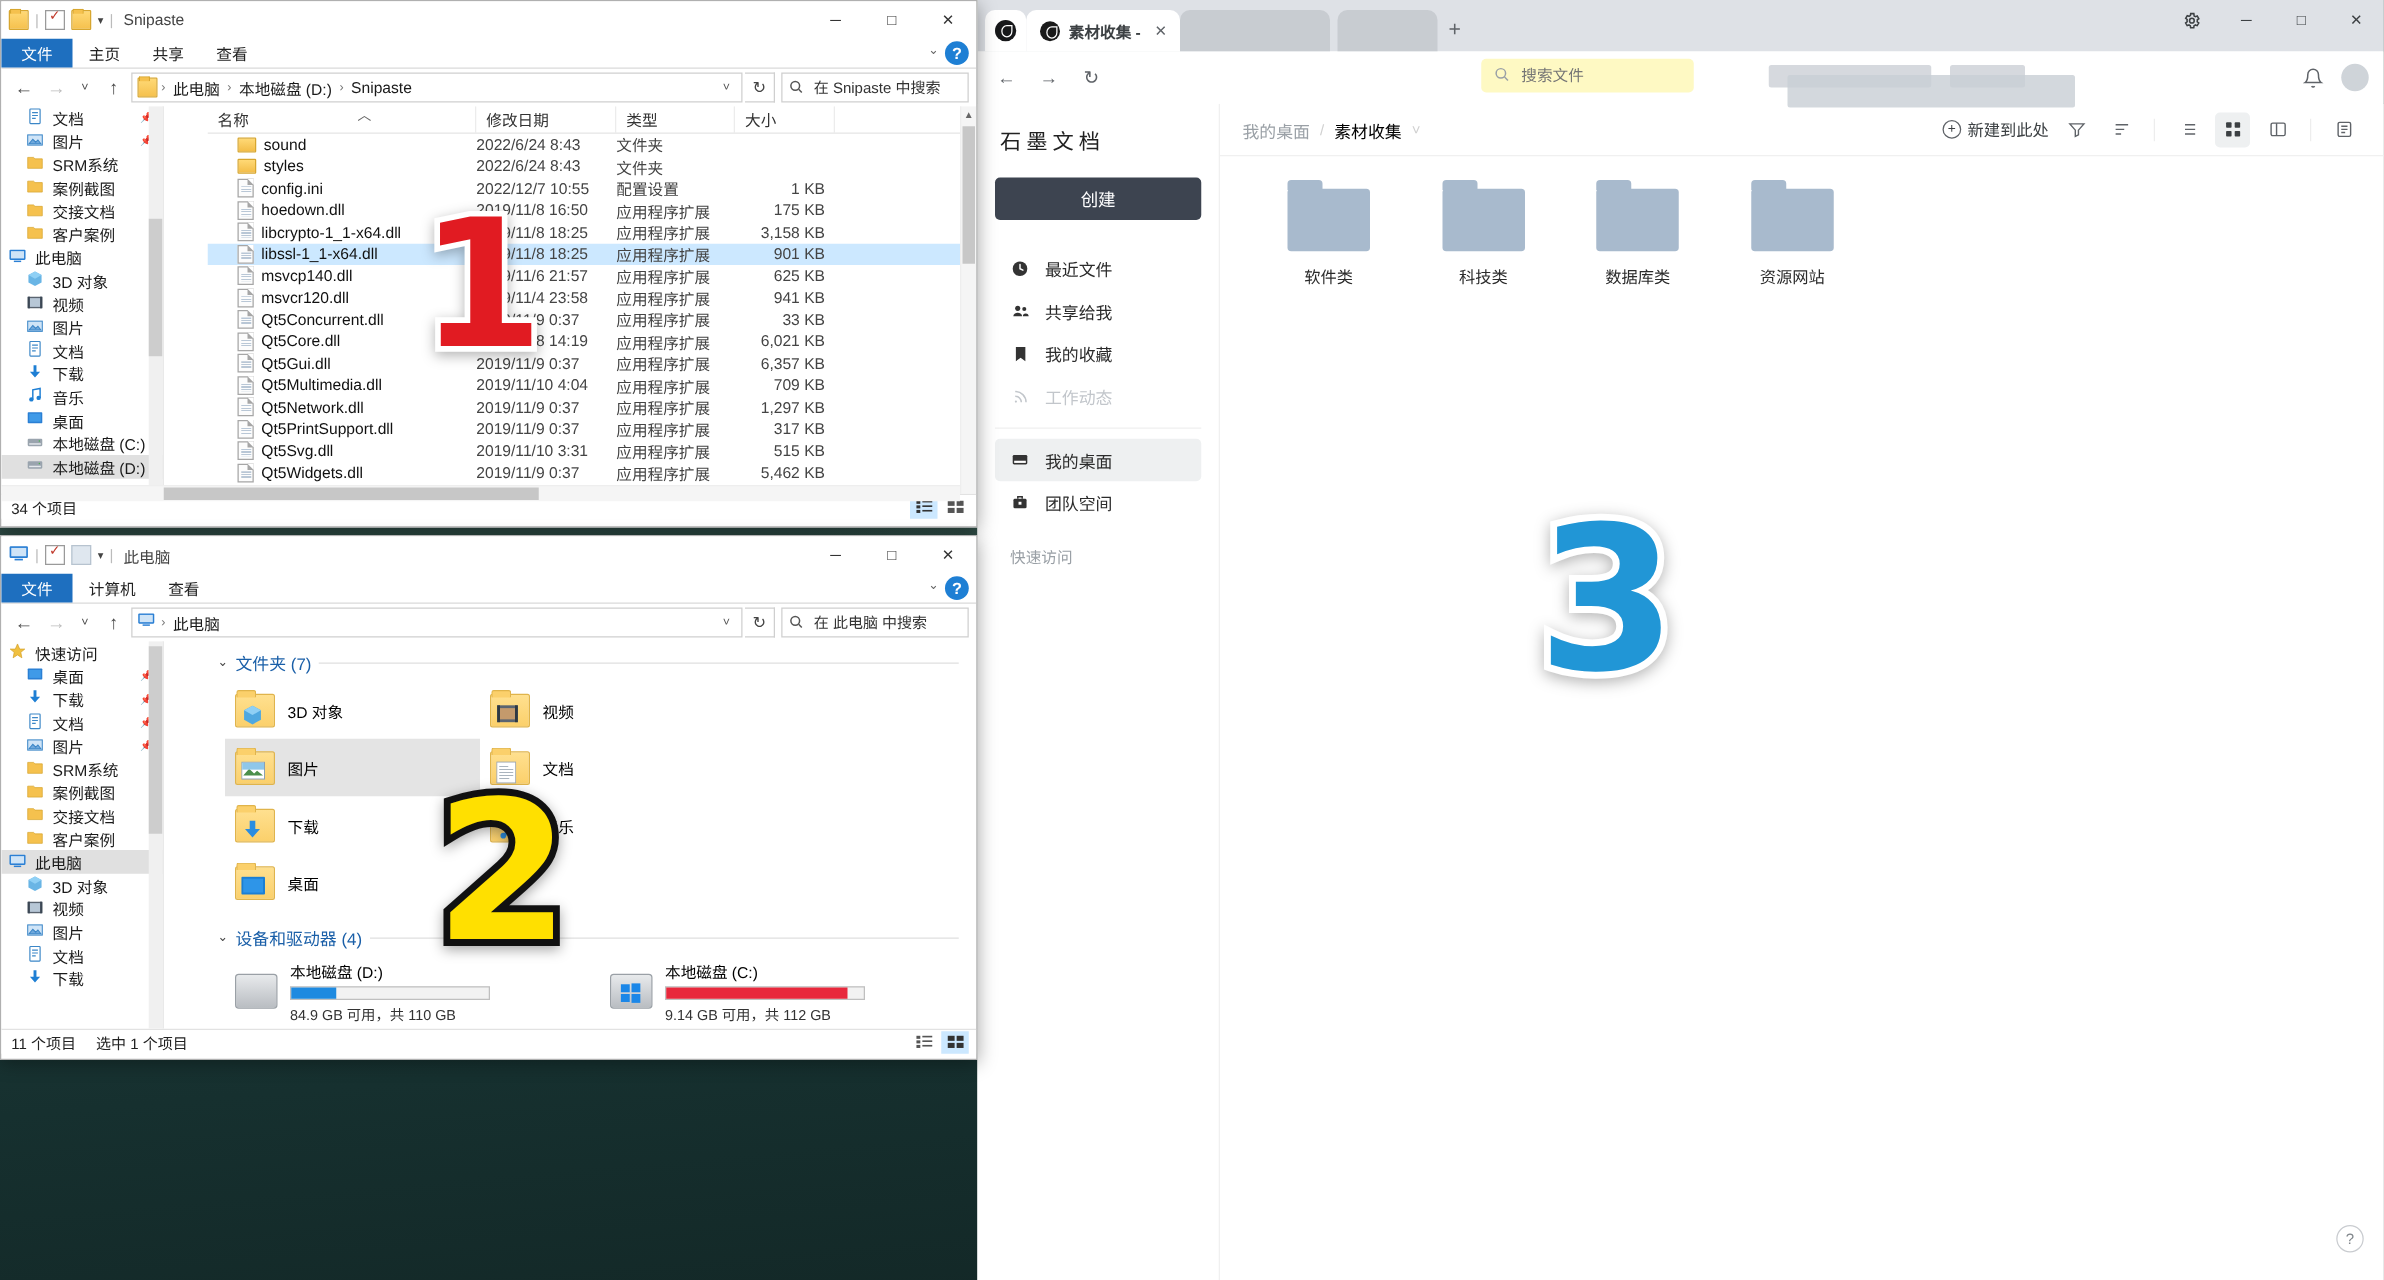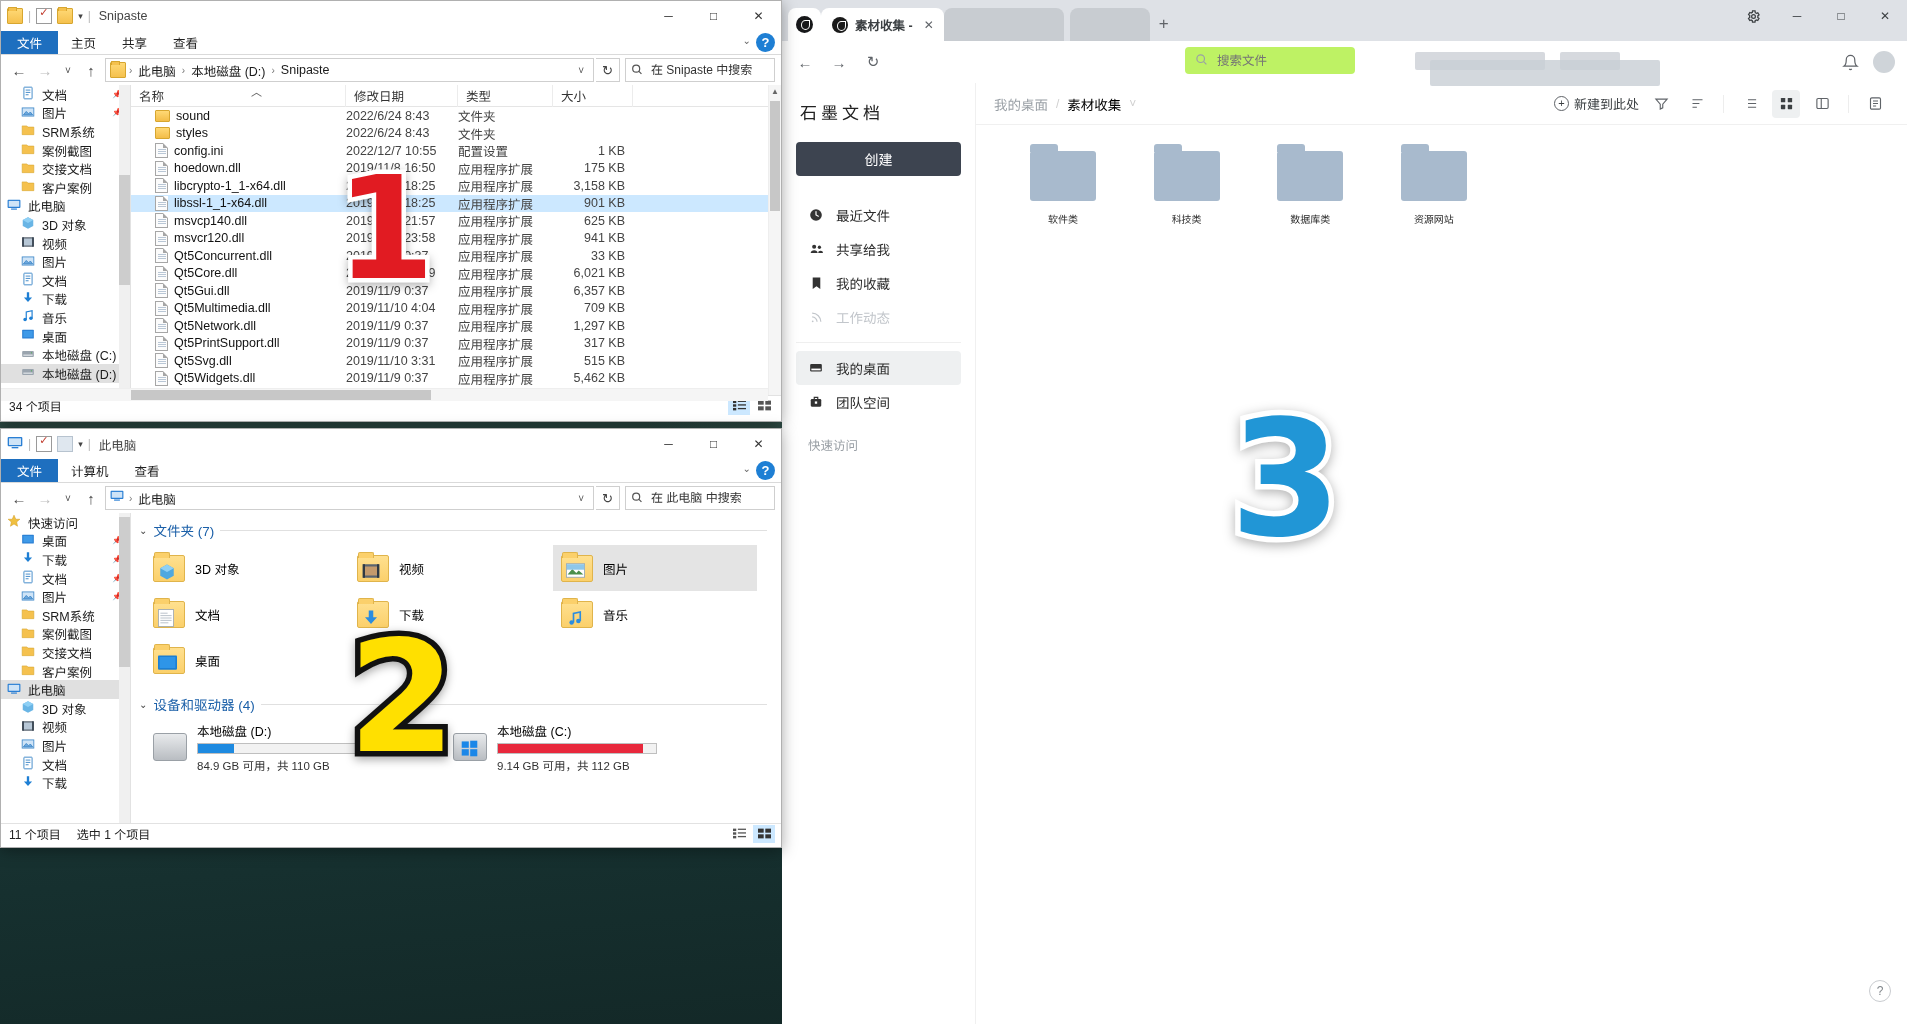--- a/index.html
+++ b/index.html
@@ -122,21 +122,21 @@
   .nav-item.lvl0 { padding-left:6px; font-weight:normal; }
   .nav-item.lvl1 { padding-left:20px; }
   .nav-item .pin { margin-left:auto; margin-right:8px; color:#888; font-size:10px; }
   .nav-scroll-thumb{
     position:absolute; right:0; width:11px; background:#cdcdcd; border-radius:0;
   }
   .nav-scroll-track{
     position:absolute; right:0; top:0; bottom:0; width:11px; background:#f0f0f0;
   }
 
-  .listpane { flex:1; background:#fff; position:relative; overflow:hidden; }
+  .listpane { flex:1; background:#fff; position:relative; overflow:hidden;margin-left:35px; }
 
   .colhdr {
     display:flex; height:22px; align-items:center; border-bottom:1px solid #e5e5e5;
     font-size:12.5px; color:#333; position:relative; background:#fff;
   }
   .colhdr .c { padding-left:8px; border-right:1px solid #ececec; height:22px; display:flex; align-items:center; cursor:pointer;}
   .sortmark { position:absolute; left:120px; top:-2px; color:#666; font-size:11px;}
 
   .row {
     display:flex; height:17.5px; align-items:center; font-size:12.5px; color:#111;
@@ -316,21 +316,21 @@
   .grid-area { flex:1; padding: 26px 0 0 32px; position:relative; }
   .gitem { width:110px; display:inline-block; text-align:center; vertical-align:top; margin-right:10px;}
   .gfolder {
     width:66px; height:50px; margin:0 auto 10px; position:relative;
     background:#a8bacd; border-radius:3px;
   }
   .gfolder:before{
     content:""; position:absolute; left:0; top:-7px; width:28px; height:8px;
     background:#a8bacd; border-radius:3px 3px 0 0;
   }
-  .gname { font-size:10px; color:#2b2b2b; }
+  .gname { font-size:13px; color:#2b2b2b; }
 
   
   .snipnum { position:absolute; font-weight:bold; line-height:1; pointer-events:none;
              font-family:"DejaVu Sans", sans-serif; }
   .snipnum.n1 { left:336px; top:158px; font-size:142px; color:#e11b22;
                 -webkit-text-stroke:9px #fff; paint-order: stroke fill;
                 filter: drop-shadow(0 3px 5px rgba(0,0,0,.3)); }
   .snipnum.n2 { left:348px; top:620px; font-size:155px; color:#ffe000;
                 -webkit-text-stroke:11px #111; paint-order: stroke fill;
                 filter: drop-shadow(0 3px 5px rgba(0,0,0,.35)); }
@@ -533,21 +533,21 @@
             <div class="gname">资源网站</div>
           </div>
           <div class="help-fab">?</div>
         </div>
       </div>
 
       <div style="position:absolute;left:190px;top:-34px;width:160px"></div>
     </div>
   </div>
 
-  <div style="position:absolute;left:1185px;top:47px;width:170px;height:27px;background:#bef264;border-radius:4px;display:flex;align-items:center;gap:7px;padding:0 10px;">
+  <div style="position:absolute;left:1185px;top:47px;width:170px;height:27px;background:#fef9c3;border-radius:4px;display:flex;align-items:center;gap:7px;padding:0 10px;">
     <span>
       <svg width="13" height="13" viewBox="0 0 24 24" fill="none" stroke="#9aa0a6" stroke-width="2.2">
           <circle cx="10.5" cy="10.5" r="7"></circle>
           <path d="M16 16l5 5"></path>
         </svg>
     </span>
     <input style="border: none; outline: none; background: transparent; font-size: 12.5px; color: rgb(95, 99, 104); width: 100%; font-family: inherit;" placeholder="搜索文件">
   </div>
   <div class="blurblock" style="left:1415px;top:52px;width:130px;height:18px"></div>
   <div class="blurblock" style="left:1560px;top:52px;width:60px;height:18px"></div>

